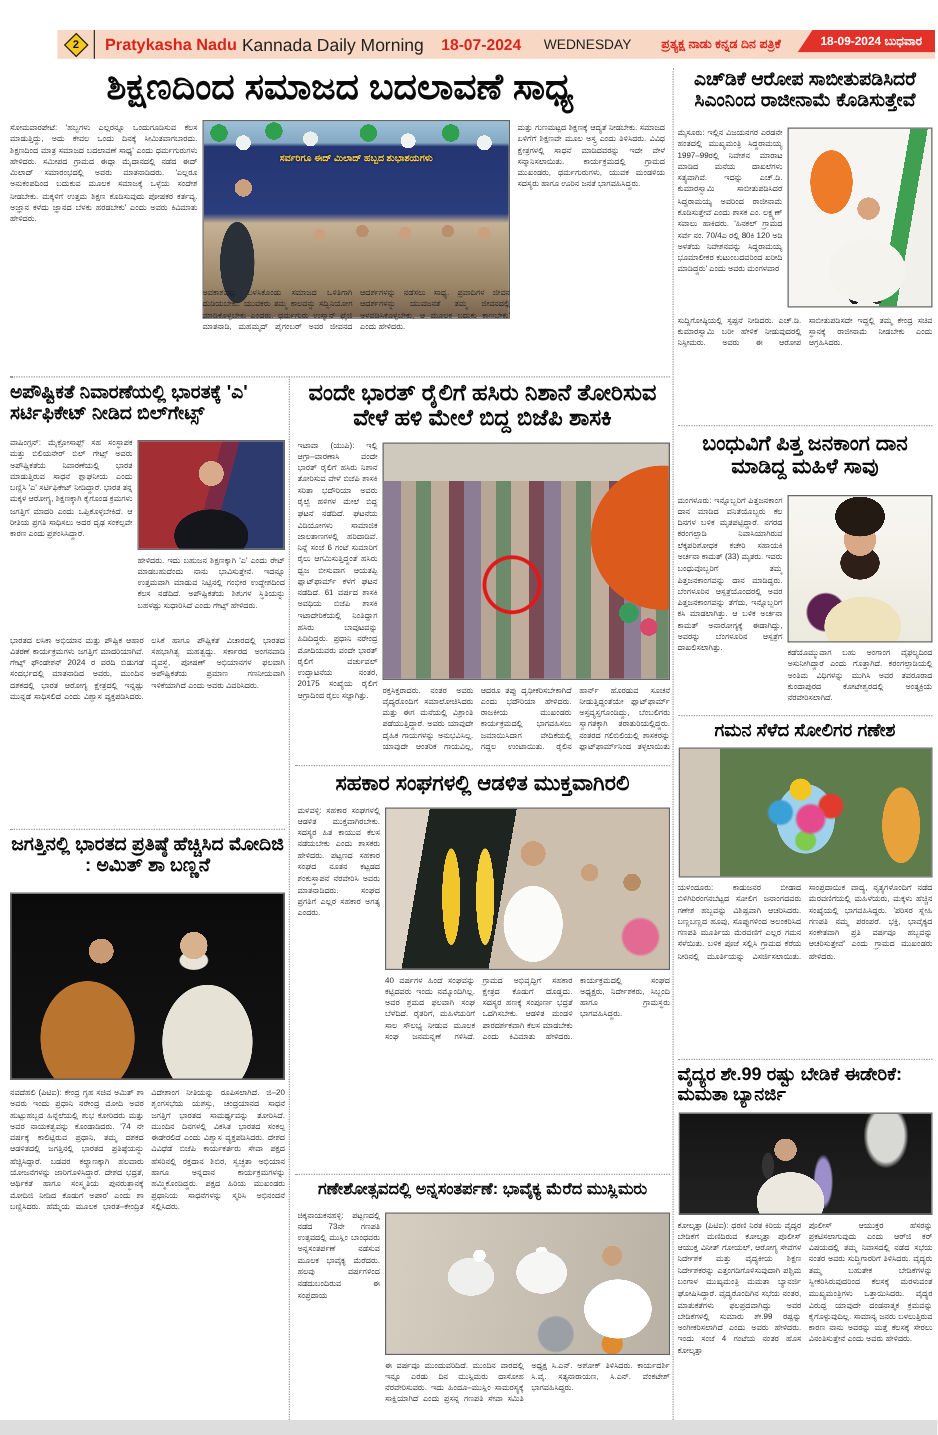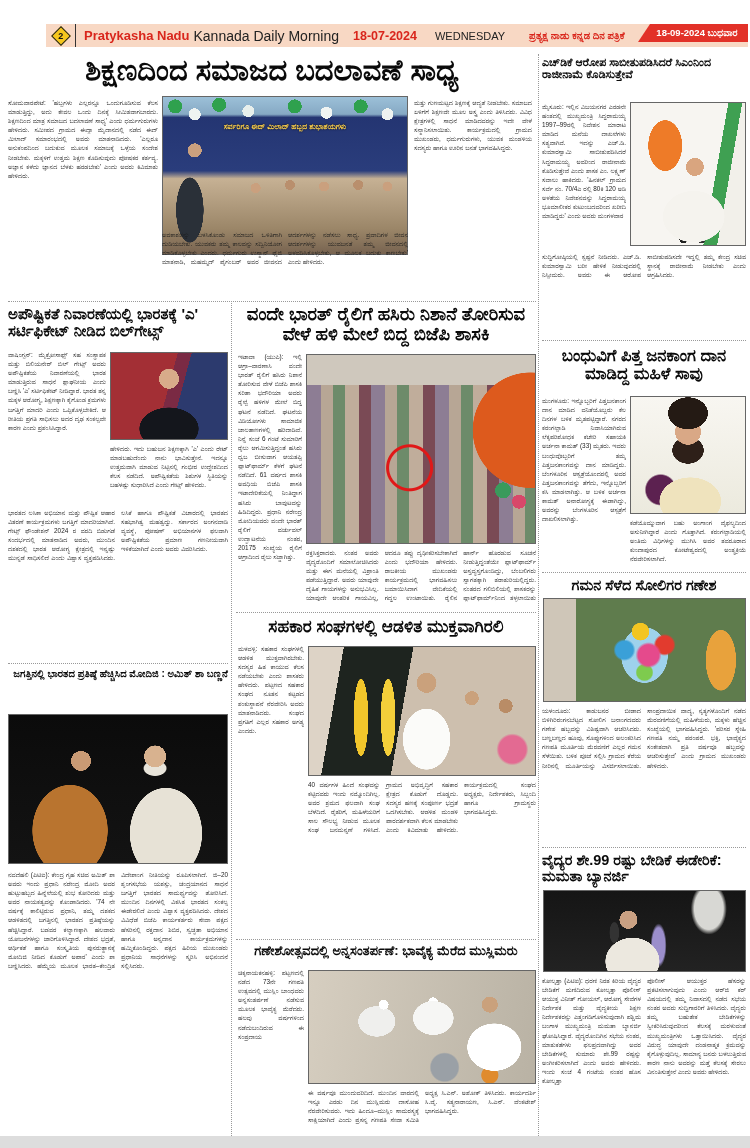--- a/index.html
+++ b/index.html
@@ -135,21 +135,21 @@
   <div class="body-txt abs" style="left:8px;top:98px;width:150px;height:200px">ಸೋಮವಾರಪೇಟೆ: 'ಹಬ್ಬಗಳು ಎಲ್ಲರನ್ನೂ ಒಂದುಗೂಡಿಸುವ ಕೆಲಸ ಮಾಡುತ್ತಿದ್ದು, ಅದು ಕೇವಲ ಒಂದು ದಿನಕ್ಕೆ ಸೀಮಿತವಾಗಬಾರದು. ಶಿಕ್ಷಣದಿಂದ ಮಾತ್ರ ಸಮಾಜದ ಬದಲಾವಣೆ ಸಾಧ್ಯ' ಎಂದು ಧರ್ಮಗುರುಗಳು ಹೇಳಿದರು. ಸಮೀಪದ ಗ್ರಾಮದ ಈದ್ಗಾ ಮೈದಾನದಲ್ಲಿ ನಡೆದ ಈದ್ ಮಿಲಾದ್ ಸಮಾರಂಭದಲ್ಲಿ ಅವರು ಮಾತನಾಡಿದರು. 'ಎಲ್ಲರೂ ಅನುಕಂಪದಿಂದ ಬದುಕುವ ಮೂಲಕ ಸಮಾಜಕ್ಕೆ ಒಳ್ಳೆಯ ಸಂದೇಶ ನೀಡಬೇಕು. ಮಕ್ಕಳಿಗೆ ಉತ್ತಮ ಶಿಕ್ಷಣ ಕೊಡಿಸುವುದು ಪೋಷಕರ ಕರ್ತವ್ಯ. ಅಜ್ಞಾನ ಕಳೆದು ಜ್ಞಾನದ ಬೆಳಕು ಹರಡಬೇಕು' ಎಂದು ಅವರು ಕಿವಿಮಾತು ಹೇಳಿದರು.</div>
   <div class="ph p-eid" style="left:162px;top:96px;width:246px;height:159px">
     <span class="banner-text">ಸರ್ವರಿಗೂ ಈದ್ ಮಿಲಾದ್ ಹಬ್ಬದ ಶುಭಾಶಯಗಳು</span>
   </div>
   <div class="body-txt cols2 abs" style="left:162px;top:230px;width:246px;height:68px">ಅವಕಾಶವನ್ನು ಬಳಸಿಕೊಂಡು ಸಮಾಜದ ಒಳಿತಿಗಾಗಿ ದುಡಿಯಬೇಕು. ಯುವಕರು ತಮ್ಮ ಕಾಲವನ್ನು ಸದ್ವಿನಿಯೋಗ ಮಾಡಿಕೊಳ್ಳಬೇಕು ಎಂದರು. ಧರ್ಮಗುರು ಉಸ್ಮಾನ್ ಫೈಜಿ ಮಾತನಾಡಿ, ಮಹಮ್ಮದ್ ಪೈಗಂಬರ್ ಅವರ ಜೀವನದ ಆದರ್ಶಗಳನ್ನು ನಡೆಸಲು ಸಾಧ್ಯ. ಪ್ರವಾದಿಗಳ ಜೀವನ ಆದರ್ಶಗಳನ್ನು ಯುವಜನತೆ ತಮ್ಮ ಜೀವನದಲ್ಲಿ ಅಳವಡಿಸಿಕೊಳ್ಳಬೇಕು, ಆ ಮೂಲಕ ಬದುಕು ಕಾಣಬೇಕು' ಎಂದು ಹೇಳಿದರು.</div>
   <div class="body-txt abs" style="left:414px;top:98px;width:118px;height:200px">ಮತ್ತು ಗುಣಮಟ್ಟದ ಶಿಕ್ಷಣಕ್ಕೆ ಆದ್ಯತೆ ನೀಡಬೇಕು. ಸಮಾಜದ ಏಳಿಗೆಗೆ ಶಿಕ್ಷಣವೇ ಮೂಲ ಅಸ್ತ್ರ ಎಂದು ತಿಳಿಸಿದರು. ವಿವಿಧ ಕ್ಷೇತ್ರಗಳಲ್ಲಿ ಸಾಧನೆ ಮಾಡಿದವರನ್ನು ಇದೇ ವೇಳೆ ಸನ್ಮಾನಿಸಲಾಯಿತು. ಕಾರ್ಯಕ್ರಮದಲ್ಲಿ ಗ್ರಾಮದ ಮುಖಂಡರು, ಧರ್ಮಗುರುಗಳು, ಯುವಕ ಮಂಡಳಿಯ ಸದಸ್ಯರು ಹಾಗೂ ಊರಿನ ಜನತೆ ಭಾಗವಹಿಸಿದ್ದರು.</div>
 </section>
 
 <div class="sepv" style="left:538px;top:54px;height:1086px"></div>
 <section>
-  <h2 class="hl abs" style="left:542px;top:56px;width:204px;font-size:11px;text-align:left">ಎಚ್‌ಡಿಕೆ ಆರೋಪ ಸಾಬೀತುಪಡಿಸಿದರೆ ಸಿಎಂನಿಂದ ರಾಜೀನಾಮೆ ಕೊಡಿಸುತ್ತೇವೆ</h2>
+  <h2 class="hl abs" style="left:542px;top:56px;width:204px;font-size:15px;text-align:center">ಎಚ್‌ಡಿಕೆ ಆರೋಪ ಸಾಬೀತುಪಡಿಸಿದರೆ ಸಿಎಂನಿಂದ ರಾಜೀನಾಮೆ ಕೊಡಿಸುತ್ತೇವೆ</h2>
   <div class="body-txt abs" style="left:542px;top:102px;width:84px;height:150px">ಮೈಸೂರು: ಇಲ್ಲಿನ ವಿಜಯನಗರ ಎರಡನೇ ಹಂತದಲ್ಲಿ ಮುಖ್ಯಮಂತ್ರಿ ಸಿದ್ದರಾಮಯ್ಯ 1997–99ರಲ್ಲಿ ನಿವೇಶನ ಮಾರಾಟ ಮಾಡಿದ ಮನೆಯ ದಾಖಲೆಗಳು ಸತ್ಯವಾಗಿವೆ. ಇದನ್ನು ಎಚ್.ಡಿ. ಕುಮಾರಸ್ವಾಮಿ ಸಾಬೀತುಪಡಿಸಿದರೆ ಸಿದ್ದರಾಮಯ್ಯ ಅವರಿಂದ ರಾಜೀನಾಮೆ ಕೊಡಿಸುತ್ತೇವೆ ಎಂದು ಶಾಸಕ ಎಂ. ಲಕ್ಷ್ಮಣ್ ಸವಾಲು ಹಾಕಿದರು. 'ಹಿನಕಲ್ ಗ್ರಾಮದ ಸರ್ವೆ ನಂ. 70/4ಎ ರಲ್ಲಿ 80ಕಿ 120 ಅಡಿ ಅಳತೆಯ ನಿವೇಶನವನ್ನು ಸಿದ್ದರಾಮಯ್ಯ ಭೂಮಾಲೀಕರ ಕುಟುಂಬದವರಿಂದ ಖರೀದಿ ಮಾಡಿದ್ದರು' ಎಂದು ಅವರು ಮಂಗಳವಾರ</div>
   <div class="ph p-cong" style="left:630px;top:102px;width:116px;height:144px"></div>
   <div class="body-txt cols2 abs" style="left:542px;top:252px;width:204px;height:84px">ಸುದ್ದಿಗೋಷ್ಠಿಯಲ್ಲಿ ಸ್ಪಷ್ಟನೆ ನೀಡಿದರು. ಎಚ್.ಡಿ. ಕುಮಾರಸ್ವಾಮಿ ಬರೀ ಹೇಳಿಕೆ ನೀಡುವುದರಲ್ಲಿ ನಿಸ್ಸೀಮರು. ಅವರು ಈ ಆರೋಪ ಸಾಬೀತುಪಡಿಸದೇ ಇದ್ದಲ್ಲಿ ತಮ್ಮ ಕೇಂದ್ರ ಸಚಿವ ಸ್ಥಾನಕ್ಕೆ ರಾಜೀನಾಮೆ ನೀಡಬೇಕು ಎಂದು ಆಗ್ರಹಿಸಿದರು.</div>
 </section>
 
 <div class="sep" style="left:8px;top:301px;width:528px"></div>
 <div class="sepv" style="left:231px;top:301px;height:839px"></div>
 <section>
   <h2 class="hl abs" style="left:8px;top:306px;width:220px;font-size:15px;">ಅಪೌಷ್ಟಿಕತೆ ನಿವಾರಣೆಯಲ್ಲಿ ಭಾರತಕ್ಕೆ 'ಎ' ಸರ್ಟಿಫಿಕೇಟ್ ನೀಡಿದ ಬಿಲ್‌ಗೇಟ್ಸ್</h2>
   <div class="body-txt abs" style="left:8px;top:350px;width:98px;height:112px">ವಾಷಿಂಗ್ಟನ್: ಮೈಕ್ರೋಸಾಫ್ಟ್ ಸಹ ಸಂಸ್ಥಾಪಕ ಮತ್ತು ಬಿಲಿಯನೇರ್ ಬಿಲ್ ಗೇಟ್ಸ್ ಅವರು ಅಪೌಷ್ಟಿಕತೆಯ ನಿವಾರಣೆಯಲ್ಲಿ ಭಾರತ ಮಾಡುತ್ತಿರುವ ಸಾಧನೆ ಶ್ಲಾಘನೀಯ ಎಂದು ಬಣ್ಣಿಸಿ 'ಎ' ಸರ್ಟಿಫಿಕೇಟ್ ನೀಡಿದ್ದಾರೆ. ಭಾರತ ತನ್ನ ಮಕ್ಕಳ ಆರೋಗ್ಯ, ಶಿಕ್ಷಣಕ್ಕಾಗಿ ಕೈಗೊಂಡ ಕ್ರಮಗಳು ಜಗತ್ತಿಗೆ ಮಾದರಿ ಎಂದು ಒಪ್ಪಿಕೊಳ್ಳಬೇಕಿದೆ. ಆ ರೀತಿಯ ಪ್ರಗತಿ ಸಾಧಿಸಲು ಅದರ ದೃಢ ಸಂಕಲ್ಪವೇ ಕಾರಣ ಎಂದು ಪ್ರಶಂಸಿಸಿದ್ದಾರೆ.</div>
@@ -183,21 +183,21 @@
 <div class="sep" style="left:236px;top:612px;width:300px"></div>
 <section>
   <h2 class="hl abs" style="left:236px;top:617px;width:300px;font-size:17px;text-align:center">ಸಹಕಾರ ಸಂಘಗಳಲ್ಲಿ ಆಡಳಿತ ಮುಕ್ತವಾಗಿರಲಿ</h2>
   <div class="body-txt abs" style="left:238px;top:644px;width:66px;height:292px">ಮಳವಳ್ಳಿ: ಸಹಕಾರ ಸಂಘಗಳಲ್ಲಿ ಆಡಳಿತ ಮುಕ್ತವಾಗಿರಬೇಕು. ಸದಸ್ಯರ ಹಿತ ಕಾಯುವ ಕೆಲಸ ನಡೆಯಬೇಕು ಎಂದು ಶಾಸಕರು ಹೇಳಿದರು. ಪಟ್ಟಣದ ಸಹಕಾರ ಸಂಘದ ನೂತನ ಕಟ್ಟಡದ ಶಂಕುಸ್ಥಾಪನೆ ನೆರವೇರಿಸಿ ಅವರು ಮಾತನಾಡಿದರು. ಸಂಘದ ಪ್ರಗತಿಗೆ ಎಲ್ಲರ ಸಹಕಾರ ಅಗತ್ಯ ಎಂದರು.</div>
   <div class="ph p-plaque" style="left:308px;top:646px;width:228px;height:130px"></div>
   <div class="body-txt cols3 abs" style="left:308px;top:780px;width:228px;height:156px">40 ವರ್ಷಗಳ ಹಿಂದೆ ಸಂಘವನ್ನು ಕಟ್ಟಿದವರು ಇಂದು ನಮ್ಮೊಂದಿಗಿಲ್ಲ. ಅವರ ಶ್ರಮದ ಫಲವಾಗಿ ಸಂಘ ಬೆಳೆದಿದೆ. ರೈತರಿಗೆ, ಮಹಿಳೆಯರಿಗೆ ಸಾಲ ಸೌಲಭ್ಯ ನೀಡುವ ಮೂಲಕ ಸಂಘ ಜನಮನ್ನಣೆ ಗಳಿಸಿದೆ. ಗ್ರಾಮದ ಅಭಿವೃದ್ಧಿಗೆ ಸಹಕಾರ ಕ್ಷೇತ್ರದ ಕೊಡುಗೆ ದೊಡ್ಡದು. ಸದಸ್ಯರ ಹಣಕ್ಕೆ ಸಂಪೂರ್ಣ ಭದ್ರತೆ ಒದಗಿಸಬೇಕು. ಆಡಳಿತ ಮಂಡಳಿ ಪಾರದರ್ಶಕವಾಗಿ ಕೆಲಸ ಮಾಡಬೇಕು ಎಂದು ಕಿವಿಮಾತು ಹೇಳಿದರು. ಕಾರ್ಯಕ್ರಮದಲ್ಲಿ ಸಂಘದ ಅಧ್ಯಕ್ಷರು, ನಿರ್ದೇಶಕರು, ಸಿಬ್ಬಂದಿ ಹಾಗೂ ಗ್ರಾಮಸ್ಥರು ಭಾಗವಹಿಸಿದ್ದರು.</div>
 </section>
 
 <div class="sep" style="left:8px;top:663px;width:220px"></div>
 <section>
-  <h2 class="hl abs" style="left:8px;top:668px;width:220px;font-size:10px;text-align:right">ಜಗತ್ತಿನಲ್ಲಿ ಭಾರತದ ಪ್ರತಿಷ್ಠೆ ಹೆಚ್ಚಿಸಿದ ಮೋದಿಜಿ : ಅಮಿತ್ ಶಾ ಬಣ್ಣನೆ</h2>
+  <h2 class="hl abs" style="left:8px;top:668px;width:220px;font-size:15px;text-align:center">ಜಗತ್ತಿನಲ್ಲಿ ಭಾರತದ ಪ್ರತಿಷ್ಠೆ ಹೆಚ್ಚಿಸಿದ ಮೋದಿಜಿ : ಅಮಿತ್ ಶಾ ಬಣ್ಣನೆ</h2>
   <div class="ph p-shah" style="left:8px;top:714px;width:220px;height:150px"></div>
   <div class="body-txt cols2 abs" style="left:8px;top:870px;width:220px;height:272px">ನವದೆಹಲಿ (ಪಿಟಿಐ): ಕೇಂದ್ರ ಗೃಹ ಸಚಿವ ಅಮಿತ್ ಶಾ ಅವರು ಇಂದು ಪ್ರಧಾನಿ ನರೇಂದ್ರ ಮೋದಿ ಅವರ ಹುಟ್ಟುಹಬ್ಬದ ಹಿನ್ನೆಲೆಯಲ್ಲಿ ಶುಭ ಕೋರಿದರು ಮತ್ತು ಅವರ ನಾಯಕತ್ವವನ್ನು ಕೊಂಡಾಡಿದರು. '74 ನೇ ವರ್ಷಕ್ಕೆ ಕಾಲಿಟ್ಟಿರುವ ಪ್ರಧಾನಿ, ತಮ್ಮ ದಶಕದ ಆಡಳಿತದಲ್ಲಿ ಜಗತ್ತಿನಲ್ಲಿ ಭಾರತದ ಪ್ರತಿಷ್ಠೆಯನ್ನು ಹೆಚ್ಚಿಸಿದ್ದಾರೆ. ಬಡವರ ಕಲ್ಯಾಣಕ್ಕಾಗಿ ಹಲವಾರು ಯೋಜನೆಗಳನ್ನು ಜಾರಿಗೊಳಿಸಿದ್ದಾರೆ. ದೇಶದ ಭದ್ರತೆ, ಆರ್ಥಿಕತೆ ಹಾಗೂ ಸಂಸ್ಕೃತಿಯ ಪುನರುತ್ಥಾನಕ್ಕೆ ಮೋದಿಜಿ ನೀಡಿದ ಕೊಡುಗೆ ಅಪಾರ' ಎಂದು ಶಾ ಬಣ್ಣಿಸಿದರು. ಹೆಮ್ಮೆಯ ಮೂಲಕ ಭಾರತ–ಕೇಂದ್ರಿತ ವಿದೇಶಾಂಗ ನೀತಿಯನ್ನು ರೂಪಿಸಲಾಗಿದೆ. ಜಿ–20 ಶೃಂಗಸಭೆಯ ಯಶಸ್ಸು, ಚಂದ್ರಯಾನದ ಸಾಧನೆ ಜಗತ್ತಿಗೆ ಭಾರತದ ಸಾಮರ್ಥ್ಯವನ್ನು ತೋರಿಸಿದೆ. ಮುಂದಿನ ದಿನಗಳಲ್ಲಿ ವಿಕಸಿತ ಭಾರತದ ಸಂಕಲ್ಪ ಈಡೇರಲಿದೆ ಎಂದು ವಿಶ್ವಾಸ ವ್ಯಕ್ತಪಡಿಸಿದರು. ದೇಶದ ವಿವಿಧೆಡೆ ಬಿಜೆಪಿ ಕಾರ್ಯಕರ್ತರು ಸೇವಾ ಪಕ್ಷದ ಹೆಸರಿನಲ್ಲಿ ರಕ್ತದಾನ ಶಿಬಿರ, ಸ್ವಚ್ಛತಾ ಅಭಿಯಾನ ಹಾಗೂ ಅನ್ನದಾನ ಕಾರ್ಯಕ್ರಮಗಳನ್ನು ಹಮ್ಮಿಕೊಂಡಿದ್ದರು. ಪಕ್ಷದ ಹಿರಿಯ ಮುಖಂಡರು ಪ್ರಧಾನಿಯ ಸಾಧನೆಗಳನ್ನು ಸ್ಮರಿಸಿ ಅಭಿನಂದನೆ ಸಲ್ಲಿಸಿದರು.</div>
 </section>
 
 <div class="sep" style="left:542px;top:847px;width:204px"></div>
 <section>
   <h2 class="hl abs" style="left:542px;top:852px;width:204px;font-size:14.5px;text-align:left">ವೈದ್ಯರ ಶೇ.99 ರಷ್ಟು ಬೇಡಿಕೆ ಈಡೇರಿಕೆ: ಮಮತಾ ಬ್ಯಾನರ್ಜಿ</h2>
   <div class="ph p-mamata" style="left:543px;top:890px;width:203px;height:82px"></div>
   <div class="body-txt abs" style="left:542px;top:976px;width:99px;height:160px">ಕೋಲ್ಕತ್ತಾ (ಪಿಟಿಐ): ಧರಣಿ ನಿರತ ಕಿರಿಯ ವೈದ್ಯರ ಬೇಡಿಕೆಗೆ ಮಣಿದಿರುವ ಕೋಲ್ಕತ್ತಾ ಪೊಲೀಸ್ ಆಯುಕ್ತ ವಿನೀತ್ ಗೋಯಲ್, ಆರೋಗ್ಯ ಸೇವೆಗಳ ನಿರ್ದೇಶಕ ಮತ್ತು ವೈದ್ಯಕೀಯ ಶಿಕ್ಷಣ ನಿರ್ದೇಶಕರನ್ನು ಎತ್ತಂಗಡಿಗೊಳಿಸುವುದಾಗಿ ಪಶ್ಚಿಮ ಬಂಗಾಳ ಮುಖ್ಯಮಂತ್ರಿ ಮಮತಾ ಬ್ಯಾನರ್ಜಿ ಘೋಷಿಸಿದ್ದಾರೆ. ವೈದ್ಯರೊಂದಿಗಿನ ಸಭೆಯ ನಂತರ, ಮಾತುಕತೆಗಳು ಫಲಪ್ರದವಾಗಿದ್ದು ಅವರ ಬೇಡಿಕೆಗಳಲ್ಲಿ ಸುಮಾರು ಶೇ.99 ರಷ್ಟನ್ನು ಅಂಗೀಕರಿಸಲಾಗಿದೆ ಎಂದು ಅವರು ಹೇಳಿದರು. ಇಂದು ಸಂಜೆ 4 ಗಂಟೆಯ ನಂತರ ಹೊಸ ಕೋಲ್ಕತ್ತಾ</div>
   <div class="body-txt abs" style="left:647px;top:976px;width:99px;height:160px">ಪೊಲೀಸ್ ಆಯುಕ್ತರ ಹೆಸರನ್ನು ಪ್ರಕಟಿಸಲಾಗುವುದು ಎಂದು ಆರ್‌ಜಿ ಕರ್ ವಿಷಯದಲ್ಲಿ ತಮ್ಮ ನಿವಾಸದಲ್ಲಿ ನಡೆದ ಸಭೆಯ ನಂತರ ಅವರು ಸುದ್ದಿಗಾರರಿಗೆ ತಿಳಿಸಿದರು. ವೈದ್ಯರು ತಮ್ಮ ಬಹುತೇಕ ಬೇಡಿಕೆಗಳನ್ನು ಸ್ವೀಕರಿಸಿರುವುದರಿಂದ ಕೆಲಸಕ್ಕೆ ಮರಳುವಂತೆ ಮುಖ್ಯಮಂತ್ರಿಗಳು ಒತ್ತಾಯಿಸಿದರು. ವೈದ್ಯರ ವಿರುದ್ಧ ಯಾವುದೇ ದಂಡನಾತ್ಮಕ ಕ್ರಮವನ್ನು ಕೈಗೊಳ್ಳುವುದಿಲ್ಲ. ಸಾಮಾನ್ಯ ಜನರು ಬಳಲುತ್ತಿರುವ ಕಾರಣ ನಾನು ಅವರನ್ನು ಮತ್ತೆ ಕೆಲಸಕ್ಕೆ ಸೇರಲು ವಿನಂತಿಸುತ್ತೇನೆ ಎಂದು ಅವರು ಹೇಳಿದರು.</div>

